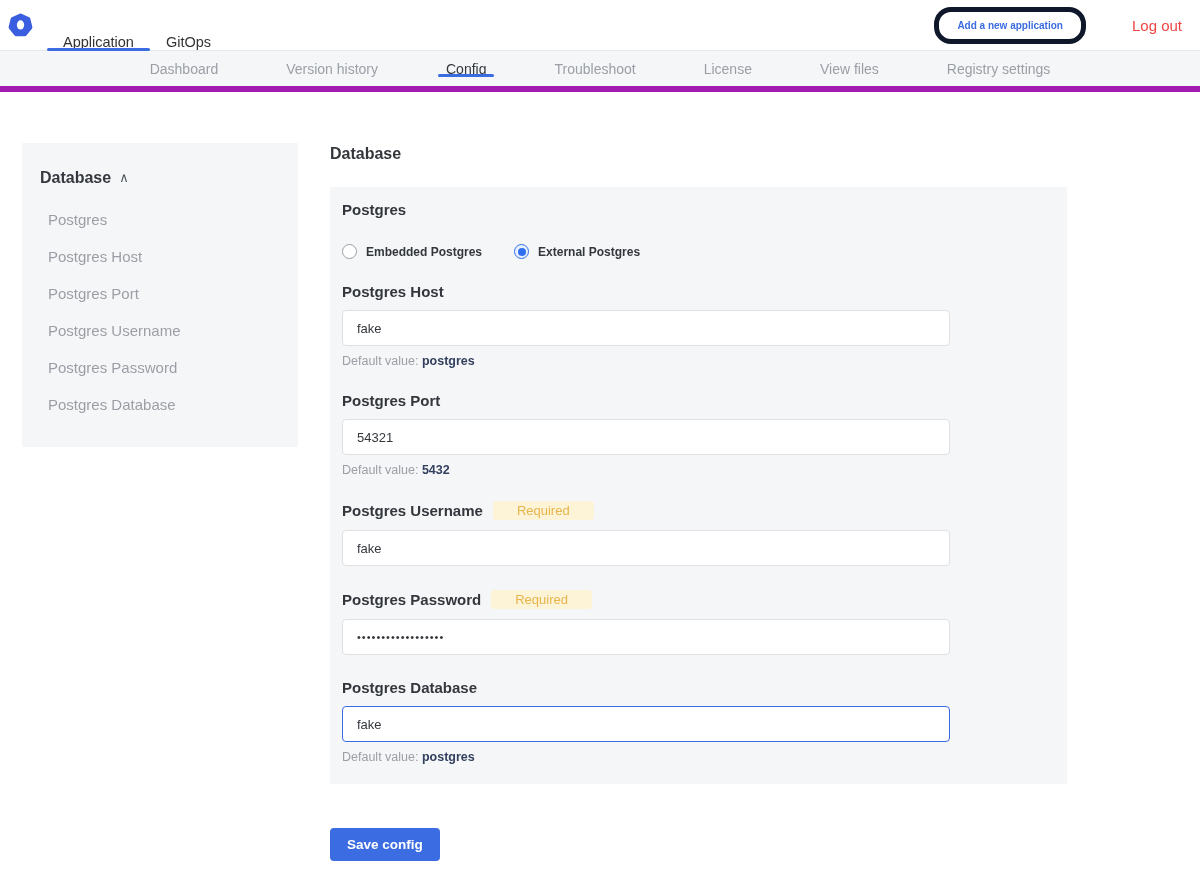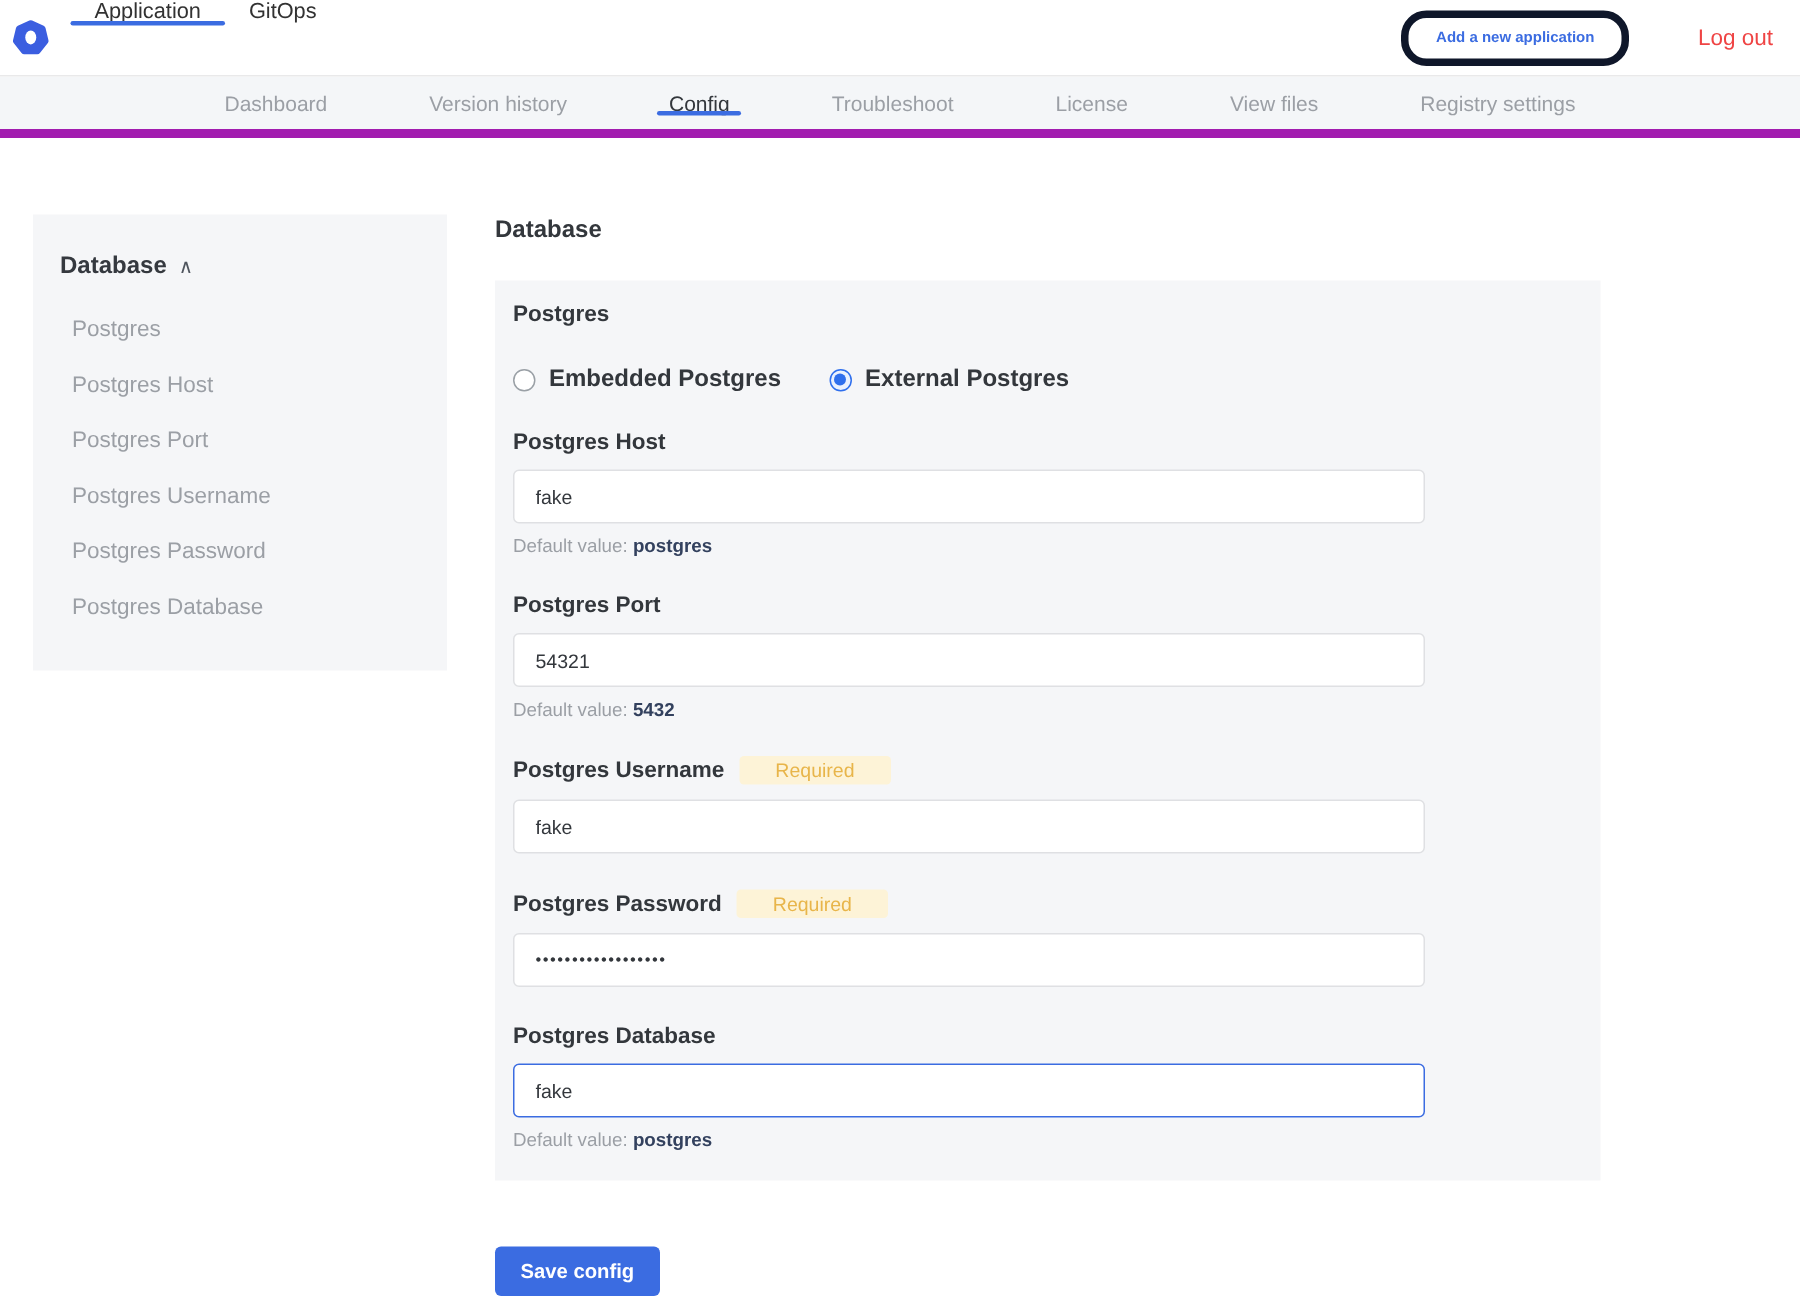--- a/index.html
+++ b/index.html
@@ -3,21 +3,21 @@
 <meta charset="utf-8">
 <style>
   * { margin:0; padding:0; box-sizing:border-box; }
   html,body { width:1200px; height:874px; background:#ffffff; overflow:hidden;
     font-family:"Liberation Sans", sans-serif; -webkit-font-smoothing:antialiased; }
 
   
   .header { height:51px; display:flex; align-items:stretch; background:#fff;
     border-bottom:1px solid #e9e9ea; position:relative; }
   .logo-wrap { display:flex; align-items:center; padding:0 14px 0 8px; }
-  .header-tabs { display:flex; align-items:flex-start; }
+  .header-tabs { display:flex; align-items:flex-end; }
   .header-tab { display:flex; align-items:center; padding:0 16px; font-size:14.5px;
     color:#323232; cursor:pointer; position:relative; }
   .header-tab.active { font-weight:500; }
   .header-tab.active::after { content:""; position:absolute; left:0; right:0; bottom:-1px;
     height:3px; background:#3b6ce1; border-radius:2px; }
   .header-right { margin-left:auto; display:flex; align-items:center; gap:22px; padding-right:18px; }
   .pill-btn { border:5px solid #0f172a; color:#3b6ce1; background:#fff; border-radius:17px;
     font-size:10px; font-weight:700; padding:8px 18px; cursor:pointer;
     font-family:"Liberation Sans", sans-serif; }
   .logout { font-size:15px; color:#ef4444; cursor:pointer;margin-left:24px; }
@@ -48,21 +48,21 @@
   .group-name { font-size:15px; font-weight:700; color:#33373c; }
   .group-help { font-size:15px; color:#9b9fa5; margin-top:9px; }
 
   .radio-row { display:flex; gap:32px; margin-top:26px; margin-bottom:4px; }
   .radio-opt { display:flex; align-items:center; gap:9px; cursor:pointer; }
   .radio-circle { width:15px; height:15px; border-radius:50%; background:#fff;
     border:1px solid #9aa0a6; position:relative; flex:0 0 auto; }
   .radio-opt.checked .radio-circle { border:1.5px solid #2f6fed; background:#eaf1fe; }
   .radio-opt.checked .radio-circle::after { content:""; position:absolute; left:50%; top:50%;
     width:8px; height:8px; margin:-4px 0 0 -4px; border-radius:50%; background:#2f6fed; }
-  .radio-label { font-size:16px; font-weight:700; color:#33373c; }
+  .radio-label { font-size:12px; font-weight:700; color:#33373c; }
 
   .field-label { font-size:15px; font-weight:700; color:#33373c; margin-top:24px;
     display:flex; align-items:center; gap:10px; }
   .required-badge { font-size:13px; font-weight:400; color:#e8b54a; background:#fdf3d7;
     padding:2px 24px; border-radius:3px; }
   .field-input { display:block; width:608px; height:36px; margin-top:10px;
     border:1px solid #dfe0e3; border-radius:4px; background:#fff; padding:0 14px;
     font-size:13px; color:#33373c; font-family:"Liberation Sans", sans-serif; outline:none; }
   .field-input.focused { border:1px solid #3b6ce1; }
   .field-input.pw { font-size:11px; letter-spacing:1px; }

